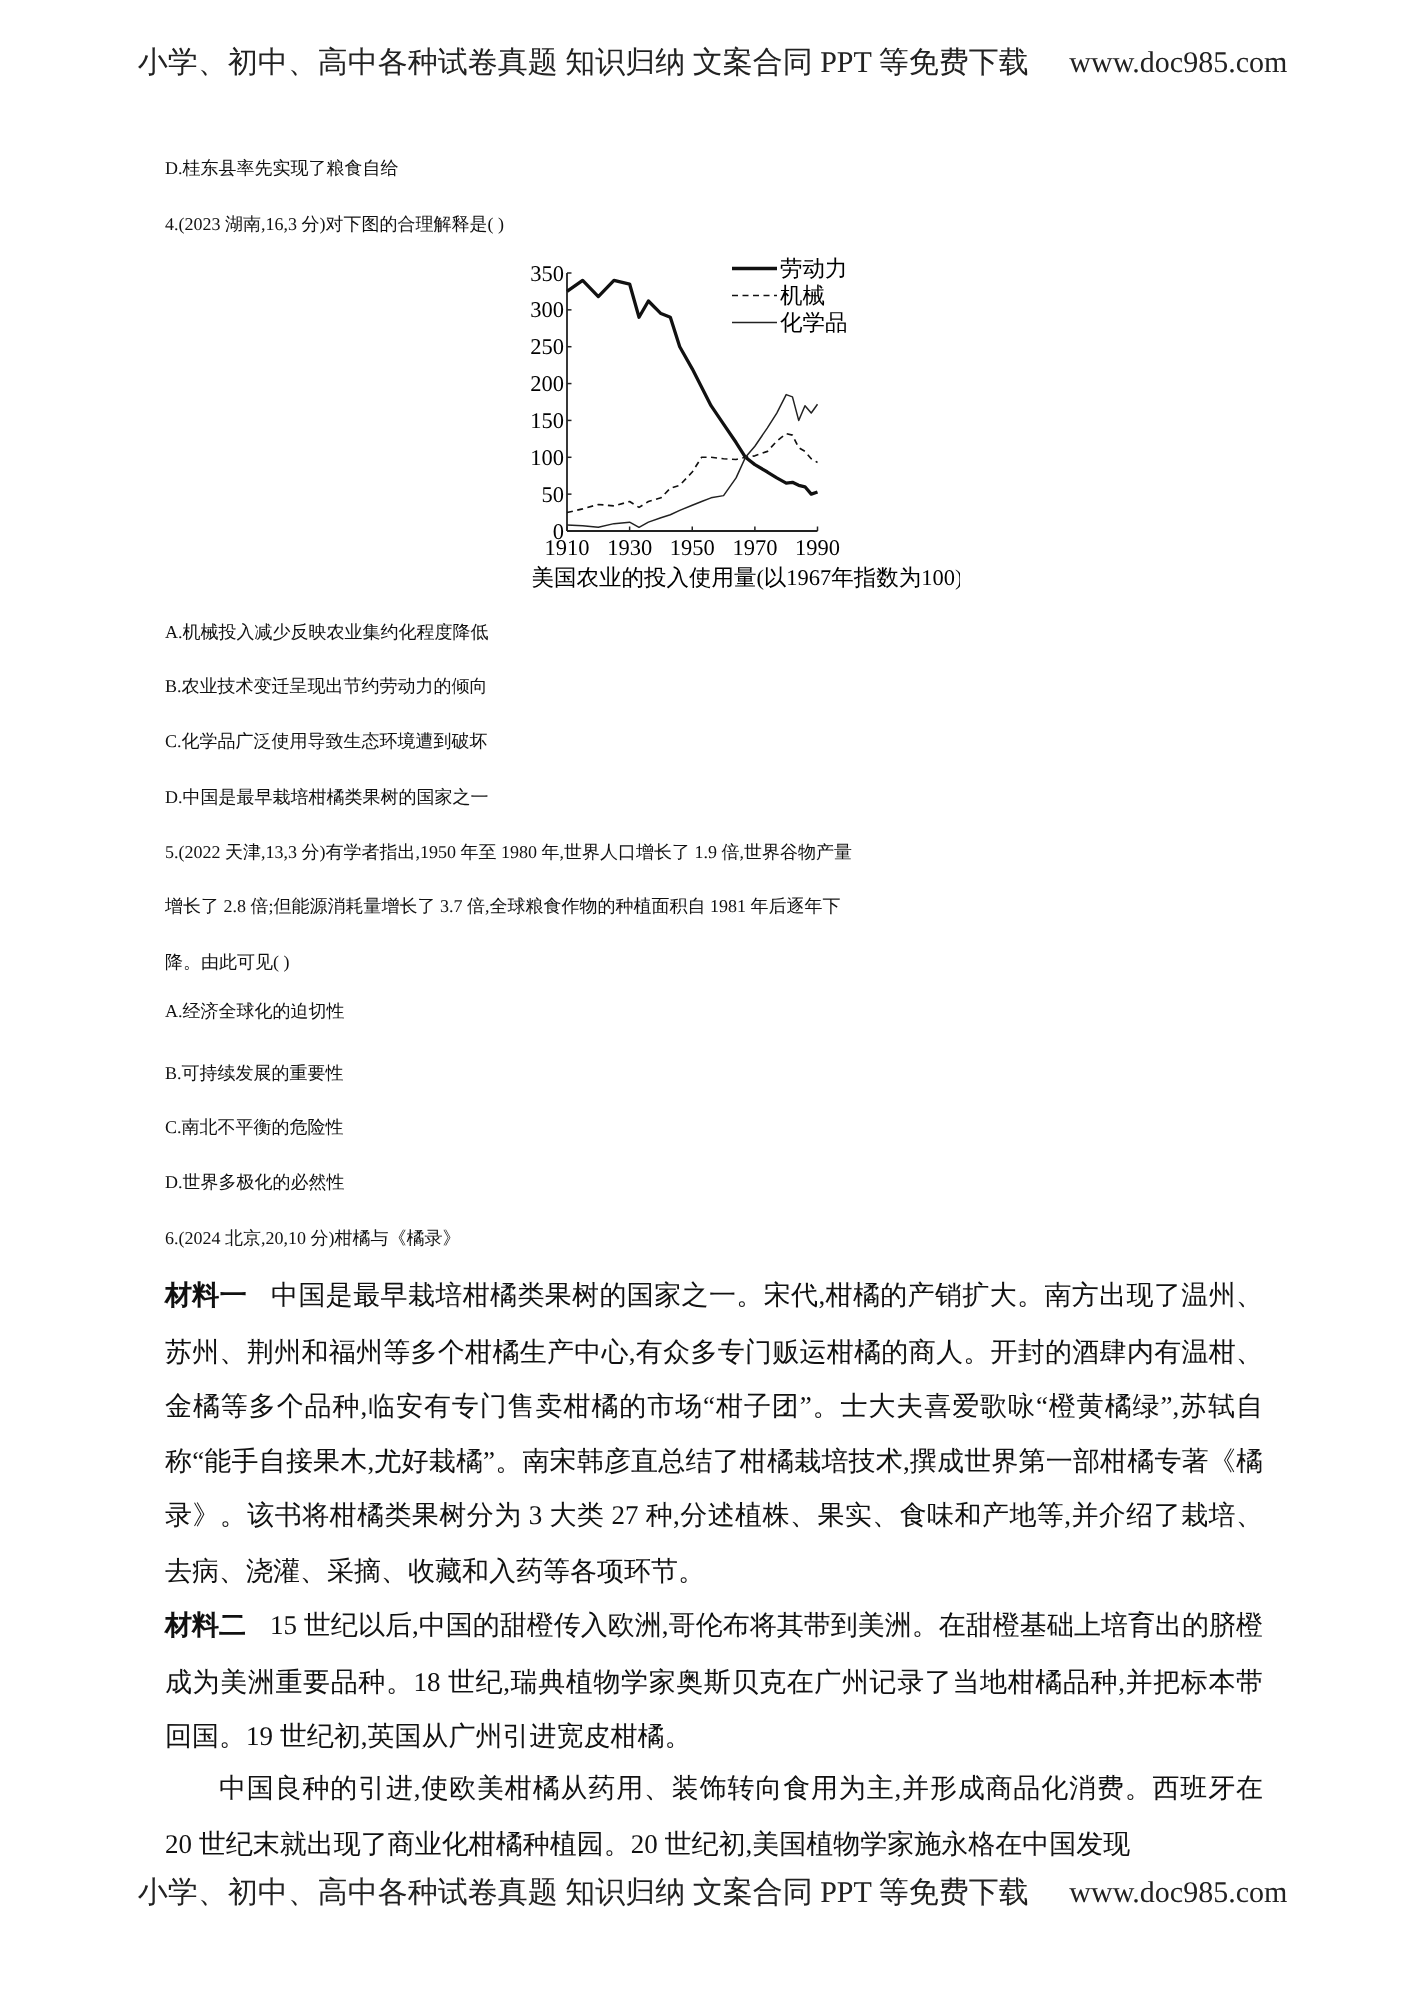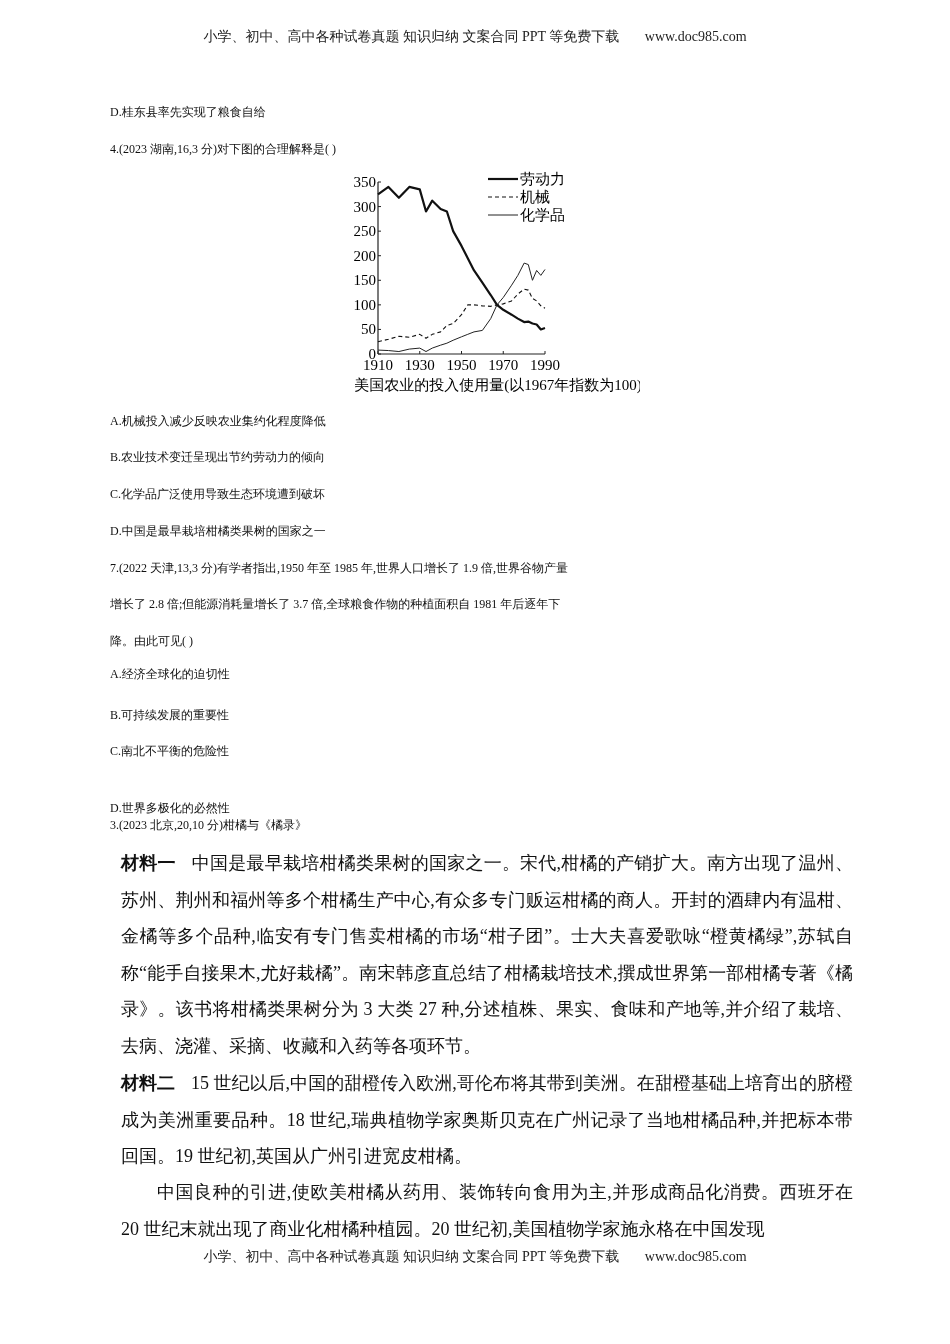--- a/index.html
+++ b/index.html
@@ -1,25 +1,25 @@
 <!DOCTYPE html>
 <html><head>
 <meta charset="utf-8">
 <style>
   html, body { margin: 0; padding: 0; background: #ffffff; }
   body { width: 950px; height: 1344px; position: relative; overflow: hidden;
          font-family: "Liberation Serif", "DejaVu Serif", serif; color: #111; }
   .hdr, .ftr { position: absolute; left: 0; width: 950px; text-align: center;
-               font-size: 14px; color: #222; }
+               font-size: 20px; color: #222; }
   .hdr { top: 28px; }
   .ftr { top: 1248px; }
   .hdr .url, .ftr .url { margin-left: 22px; }
   .line { position: absolute; left: 110px; font-size: 12px; white-space: nowrap; }
   .para { position: absolute; left: 110px; width: 732px; font-size: 18px; line-height: 36.5px;
-          text-align: justify; margin-left: 11px; }
+          text-align: justify; }
   .para b { font-family: "DejaVu Sans", sans-serif; font-weight: bold; margin-right: 16px; }
   .indent { text-indent: 36px; }
   .chart { position: absolute; left: 340px; top: 168px; width: 300px; height: 230px; }
   .chart svg text { font-family: "Liberation Serif", serif; }
 </style>
 </head>
 <body>
 
 <div class="hdr">
   <span>小学、初中、高中各种试卷真题  知识归纳  文案合同  PPT 等免费下载</span>
@@ -76,28 +76,28 @@
       </g>
     <text id="chart-title" x="158" y="222" font-size="15" text-anchor="middle">美国农业的投入使用量(以1967年指数为100)</text>
   </svg>
 </div>
 
 <div class="line" style="top:413px">A.机械投入减少反映农业集约化程度降低</div>
 <div class="line" style="top:449px">B.农业技术变迁呈现出节约劳动力的倾向</div>
 <div class="line" style="top:486px">C.化学品广泛使用导致生态环境遭到破坏</div>
 <div class="line" style="top:523px">D.中国是最早栽培柑橘类果树的国家之一</div>
 
-<div class="line" style="top:560px">7.(2022 天津,13,3 分)有学者指出,1950 年至 1985 年,世界人口增长了 1.9 倍,世界谷物产量</div>
+<div class="line" style="top:560px">5.(2022 天津,13,3 分)有学者指出,1950 年至 1980 年,世界人口增长了 1.9 倍,世界谷物产量</div>
 <div class="line" style="top:596px">增长了 2.8 倍;但能源消耗量增长了 3.7 倍,全球粮食作物的种植面积自 1981 年后逐年下</div>
 <div class="line" style="top:633px">降。由此可见(        )</div>
 <div class="line" style="top:666px">A.经济全球化的迫切性</div>
 <div class="line" style="top:707px">B.可持续发展的重要性</div>
 <div class="line" style="top:743px">C.南北不平衡的危险性</div>
-<div class="line" style="top:800px">D.世界多极化的必然性</div>
-<div class="line" style="top:817px">3.(2023 北京,20,10 分)柑橘与《橘录》</div>
+<div class="line" style="top:780px">D.世界多极化的必然性</div>
+<div class="line" style="top:817px">6.(2024 北京,20,10 分)柑橘与《橘录》</div>
 
 <div class="para" style="top:845px">
   <b>材料一</b><span>中国是最早栽培柑橘类果树的国家之一。宋代,柑橘的产销扩大。南方出现了温州、苏州、荆州和福州等多个柑橘生产中心,有众多专门贩运柑橘的商人。开封的酒肆内有温柑、金橘等多个品种,临安有专门售卖柑橘的市场“柑子团”。士大夫喜爱歌咏“橙黄橘绿”,苏轼自称“能手自接果木,尤好栽橘”。南宋韩彦直总结了柑橘栽培技术,撰成世界第一部柑橘专著《橘录》。该书将柑橘类果树分为 3 大类 27 种,分述植株、果实、食味和产地等,并介绍了栽培、去病、浇灌、采摘、收藏和入药等各项环节。</span>
 </div>
 
 <div class="para" style="top:1065px">
   <b>材料二</b><span>15 世纪以后,中国的甜橙传入欧洲,哥伦布将其带到美洲。在甜橙基础上培育出的脐橙成为美洲重要品种。18 世纪,瑞典植物学家奥斯贝克在广州记录了当地柑橘品种,并把标本带回国。19 世纪初,英国从广州引进宽皮柑橘。</span>
 </div>
 
 <div class="para indent" style="top:1174px">中国良种的引进,使欧美柑橘从药用、装饰转向食用为主,并形成商品化消费。西班牙在 20 世纪末就出现了商业化柑橘种植园。20 世纪初,美国植物学家施永格在中国发现</div>

